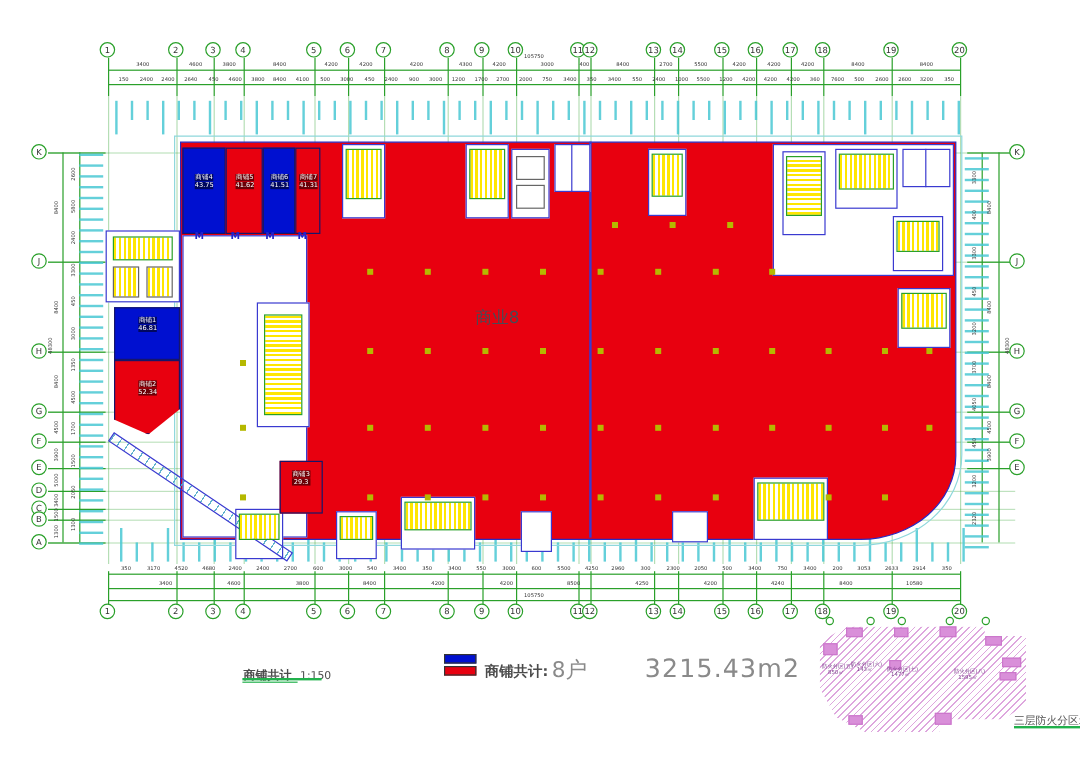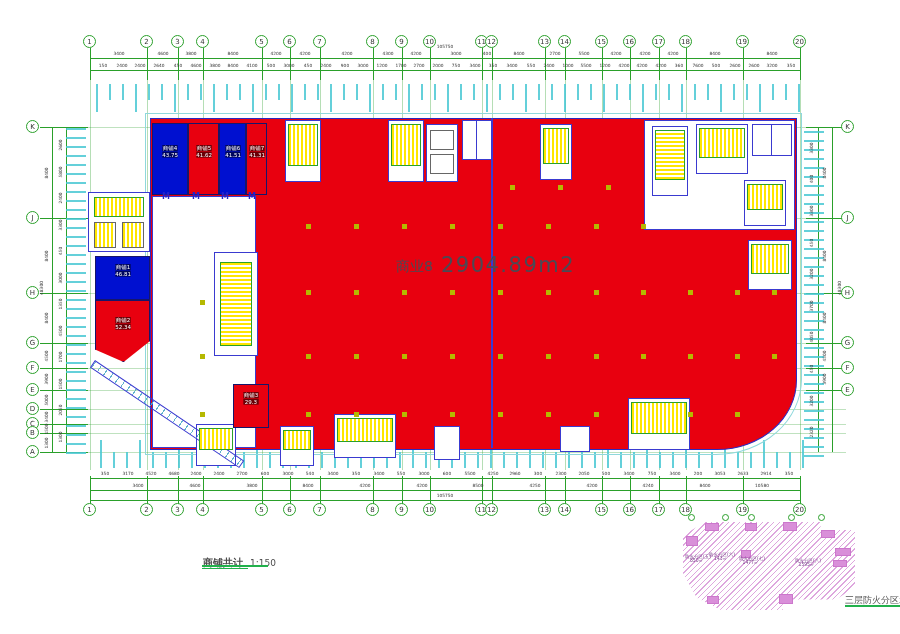--- a/index.html
+++ b/index.html
@@ -21,23 +21,31 @@
   .uline{position:absolute;background:#22b14c;z-index:6;}
   #fire-caption{position:absolute;left:845px;top:594px;z-index:6;font-size:9px;color:#555;white-space:nowrap;}
 </style>
 </head>
 <body>
 
 <div id="cv">
 
   <div id="main-label">
     <span class="nm">商业8</span>
-    <span class="ar">2904.89m2</span>
   </div>
 
+  <div id="legend">
+    <div>
+      <div class="sw" id="sw-blue" style="background: rgb(0, 16, 208);"></div>
+      <div class="sw" id="sw-red" style="margin-top: 2px; background: rgb(232, 0, 15);"></div>
+    </div>
+    <span class="lbl">商铺共计:</span>
+    <span class="cnt">8户</span>
+    <span class="tot">3215.43m2</span>
+  </div>
 
   <div id="title">
     <span class="t1">商铺共计</span>
     <span class="t2">1:150</span>
   </div>
   <div class="uline" style="left:202px;top:565px;width:66px;height:2px;"></div>
   <div class="uline" style="left:202px;top:568px;width:46px;height:1px;"></div>
 
   <div id="fire-caption">三层防火分区示</div>
   <div class="uline" style="left:845px;top:605px;width:55px;height:2px;"></div>

